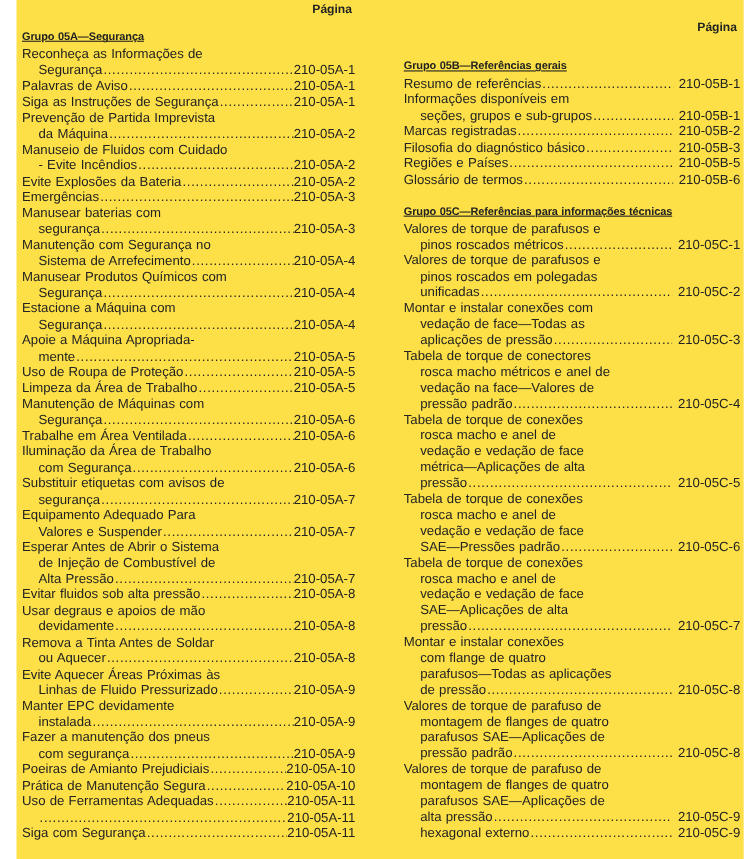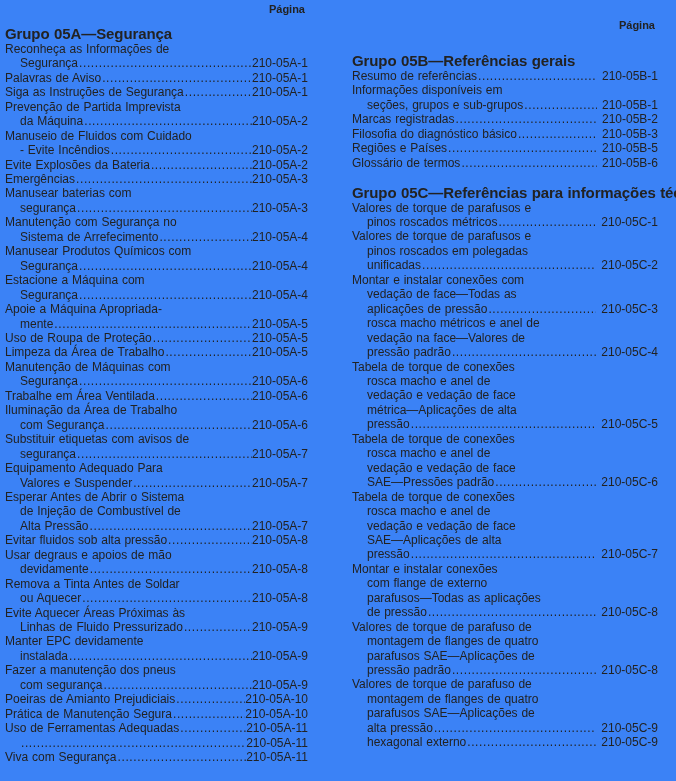--- a/index.html
+++ b/index.html
@@ -11,44 +11,46 @@
     width: 676px;
     height: 781px;
     position: relative;
     font-family: "Liberation Sans", sans-serif;
     color: #222222;
     overflow: hidden;
   }
   .page {
     position: absolute;
     inset: 0;
-    background: #3b82f6;
+    background: #fde047;
+    margin-left: 15px;
   }
   .col {
     position: absolute;
     font-size: 12px;
     line-height: 14.45px;
     word-spacing: 0.5px;
   }
   .col-left  { left: 5px;   top: 2px;  width: 303px; }
   .col-right { left: 352px; top: 18px; width: 306px; }
   .page-label {
     text-align: right;
     font-weight: bold;
     font-size: 11px;
     padding-right: 3px;
   }
   .col-left  .page-label { margin-bottom: 11px; }
   .col-right .page-label { margin-bottom: 22px; }
   .group + .group { margin-top: 16px; }
   .group-title {
     font-weight: bold;
-    font-size: 15px;
+    font-size: 10px;
     letter-spacing: -0.1px;
     white-space: nowrap;
+    text-decoration: underline;
   }
   .line { white-space: nowrap; }
   .line.indent { padding-left: 15px; }
   .line.last {
     display: flex;
     align-items: baseline;
   }
   .txt { white-space: pre; flex: 0 0 auto; }
   .dots {
     flex: 1 1 auto;
@@ -293,21 +295,21 @@
         </div>
         <div class="entry">
           <div class="line indent last">
             <span class="txt"></span>
             <span class="dots">................................................................................................................................................................</span>
             <span class="page-num">210-05A-11</span>
           </div>
         </div>
         <div class="entry">
           <div class="line last">
-            <span class="txt">Viva com Segurança</span>
+            <span class="txt">Siga com Segurança</span>
             <span class="dots">................................................................................................................................................................</span>
             <span class="page-num">210-05A-11</span>
           </div>
         </div>
       </div>
     </div>
     <div class="col col-right">
       <div class="page-label">Página</div>
       <div class="group">
         <div class="group-title">Grupo 05B—Referências gerais</div>
@@ -377,20 +379,21 @@
         <div class="entry">
           <div class="line">Montar e instalar conexões com</div>
           <div class="line indent">vedação de face—Todas as</div>
           <div class="line indent last">
             <span class="txt">aplicações de pressão</span>
             <span class="dots">................................................................................................................................................................</span>
             <span class="page-num">210-05C-3</span>
           </div>
         </div>
         <div class="entry">
+          <div class="line">Tabela de torque de conectores</div>
           <div class="line indent">rosca macho métricos e anel de</div>
           <div class="line indent">vedação na face—Valores de</div>
           <div class="line indent last">
             <span class="txt">pressão padrão</span>
             <span class="dots">................................................................................................................................................................</span>
             <span class="page-num">210-05C-4</span>
           </div>
         </div>
         <div class="entry">
           <div class="line">Tabela de torque de conexões</div>
@@ -419,21 +422,21 @@
           <div class="line indent">vedação e vedação de face</div>
           <div class="line indent">SAE—Aplicações de alta</div>
           <div class="line indent last">
             <span class="txt">pressão</span>
             <span class="dots">................................................................................................................................................................</span>
             <span class="page-num">210-05C-7</span>
           </div>
         </div>
         <div class="entry">
           <div class="line">Montar e instalar conexões</div>
-          <div class="line indent">com flange de externo</div>
+          <div class="line indent">com flange de quatro</div>
           <div class="line indent">parafusos—Todas as aplicações</div>
           <div class="line indent last">
             <span class="txt">de pressão</span>
             <span class="dots">................................................................................................................................................................</span>
             <span class="page-num">210-05C-8</span>
           </div>
         </div>
         <div class="entry">
           <div class="line">Valores de torque de parafuso de</div>
           <div class="line indent">montagem de flanges de quatro</div>

